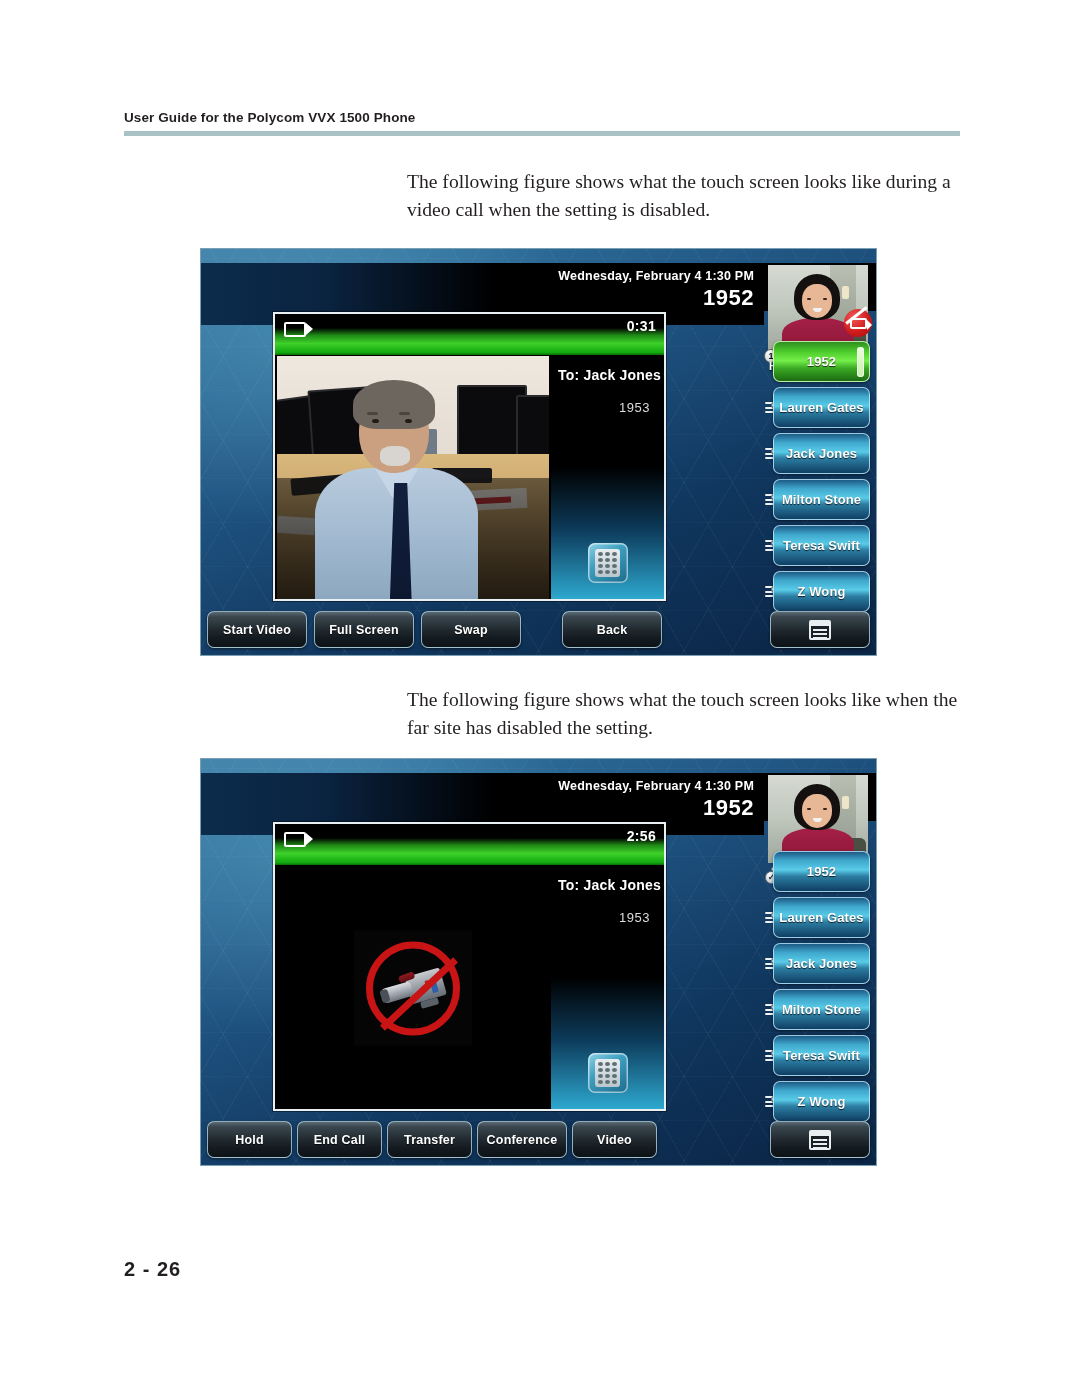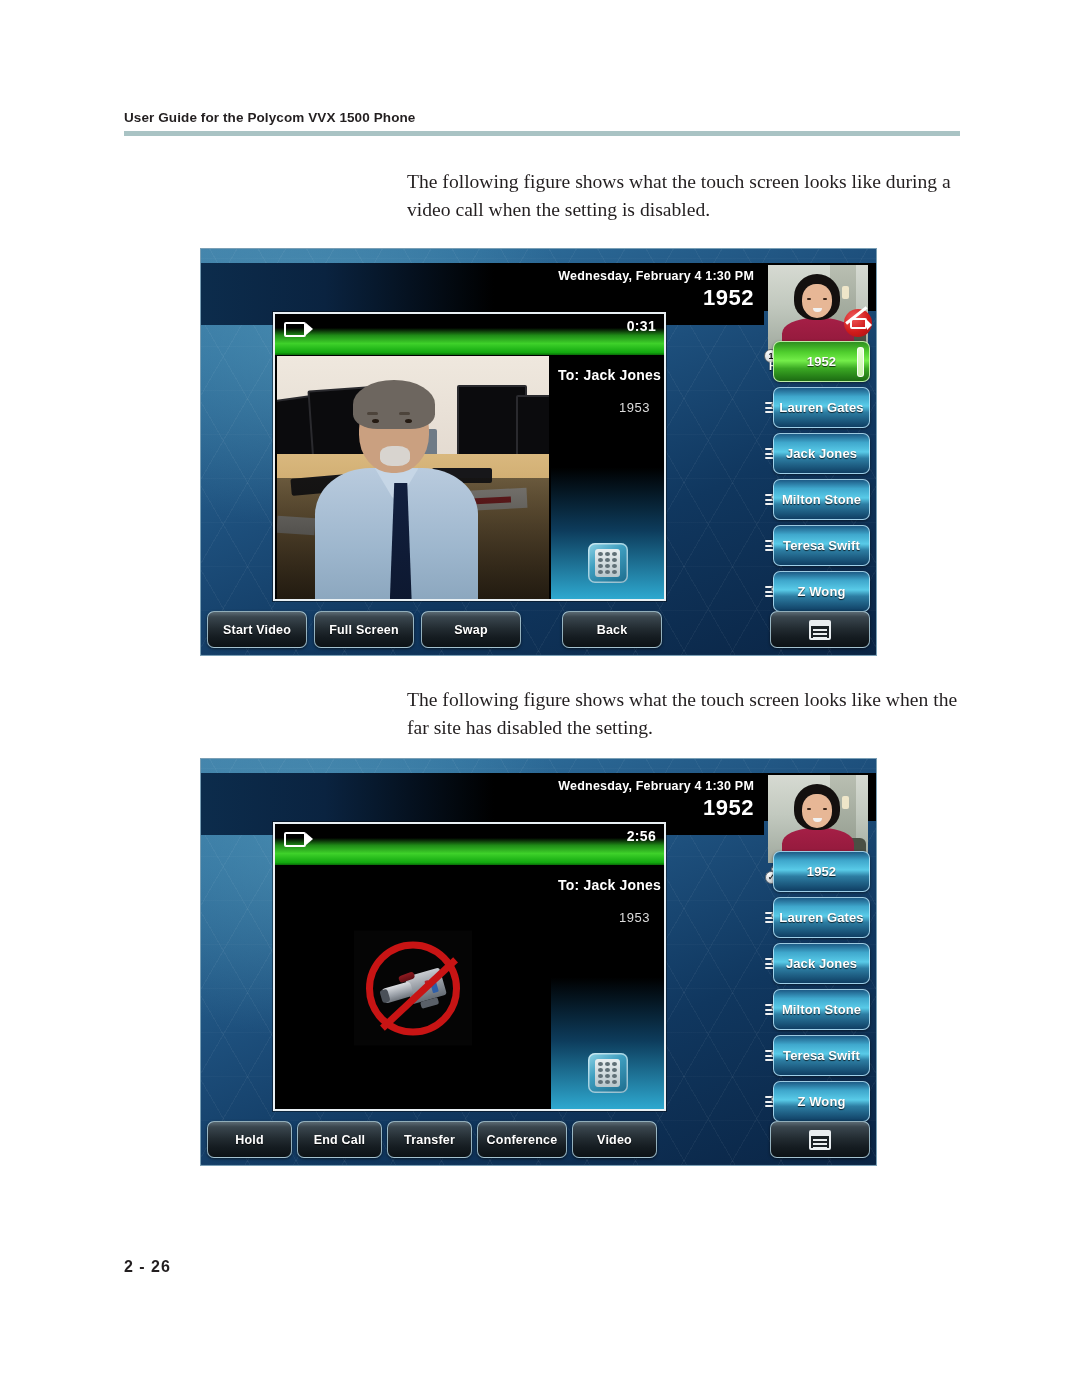--- a/index.html
+++ b/index.html
@@ -35,21 +35,21 @@
     color: #231f20;
     width: 570px;
   }
   #para1 { left: 407px; top: 168px; }
   #para2 { left: 407px; top: 686px; }
 
   
   .page-number {
     position: absolute; left: 124px; top: 1258px;
     font-family: "Liberation Sans", sans-serif;
-    font-size: 16px; font-weight: 600; color: #231f20;
+    font-size: 20px; font-weight: 600; color: #231f20;
     letter-spacing: 1px;
   }
 
   
   .phone {
     position: absolute;
     width: 677px; height: 408px;
     background:
       radial-gradient(ellipse 60% 80% at 18% 20%, rgba(90,160,190,0.55) 0%, rgba(0,0,0,0) 62%),
       linear-gradient(157deg, #3f7fa8 0%, #2f6f9c 16%, #1d4f7c 42%, #10375f 66%, #0a2444 100%);

